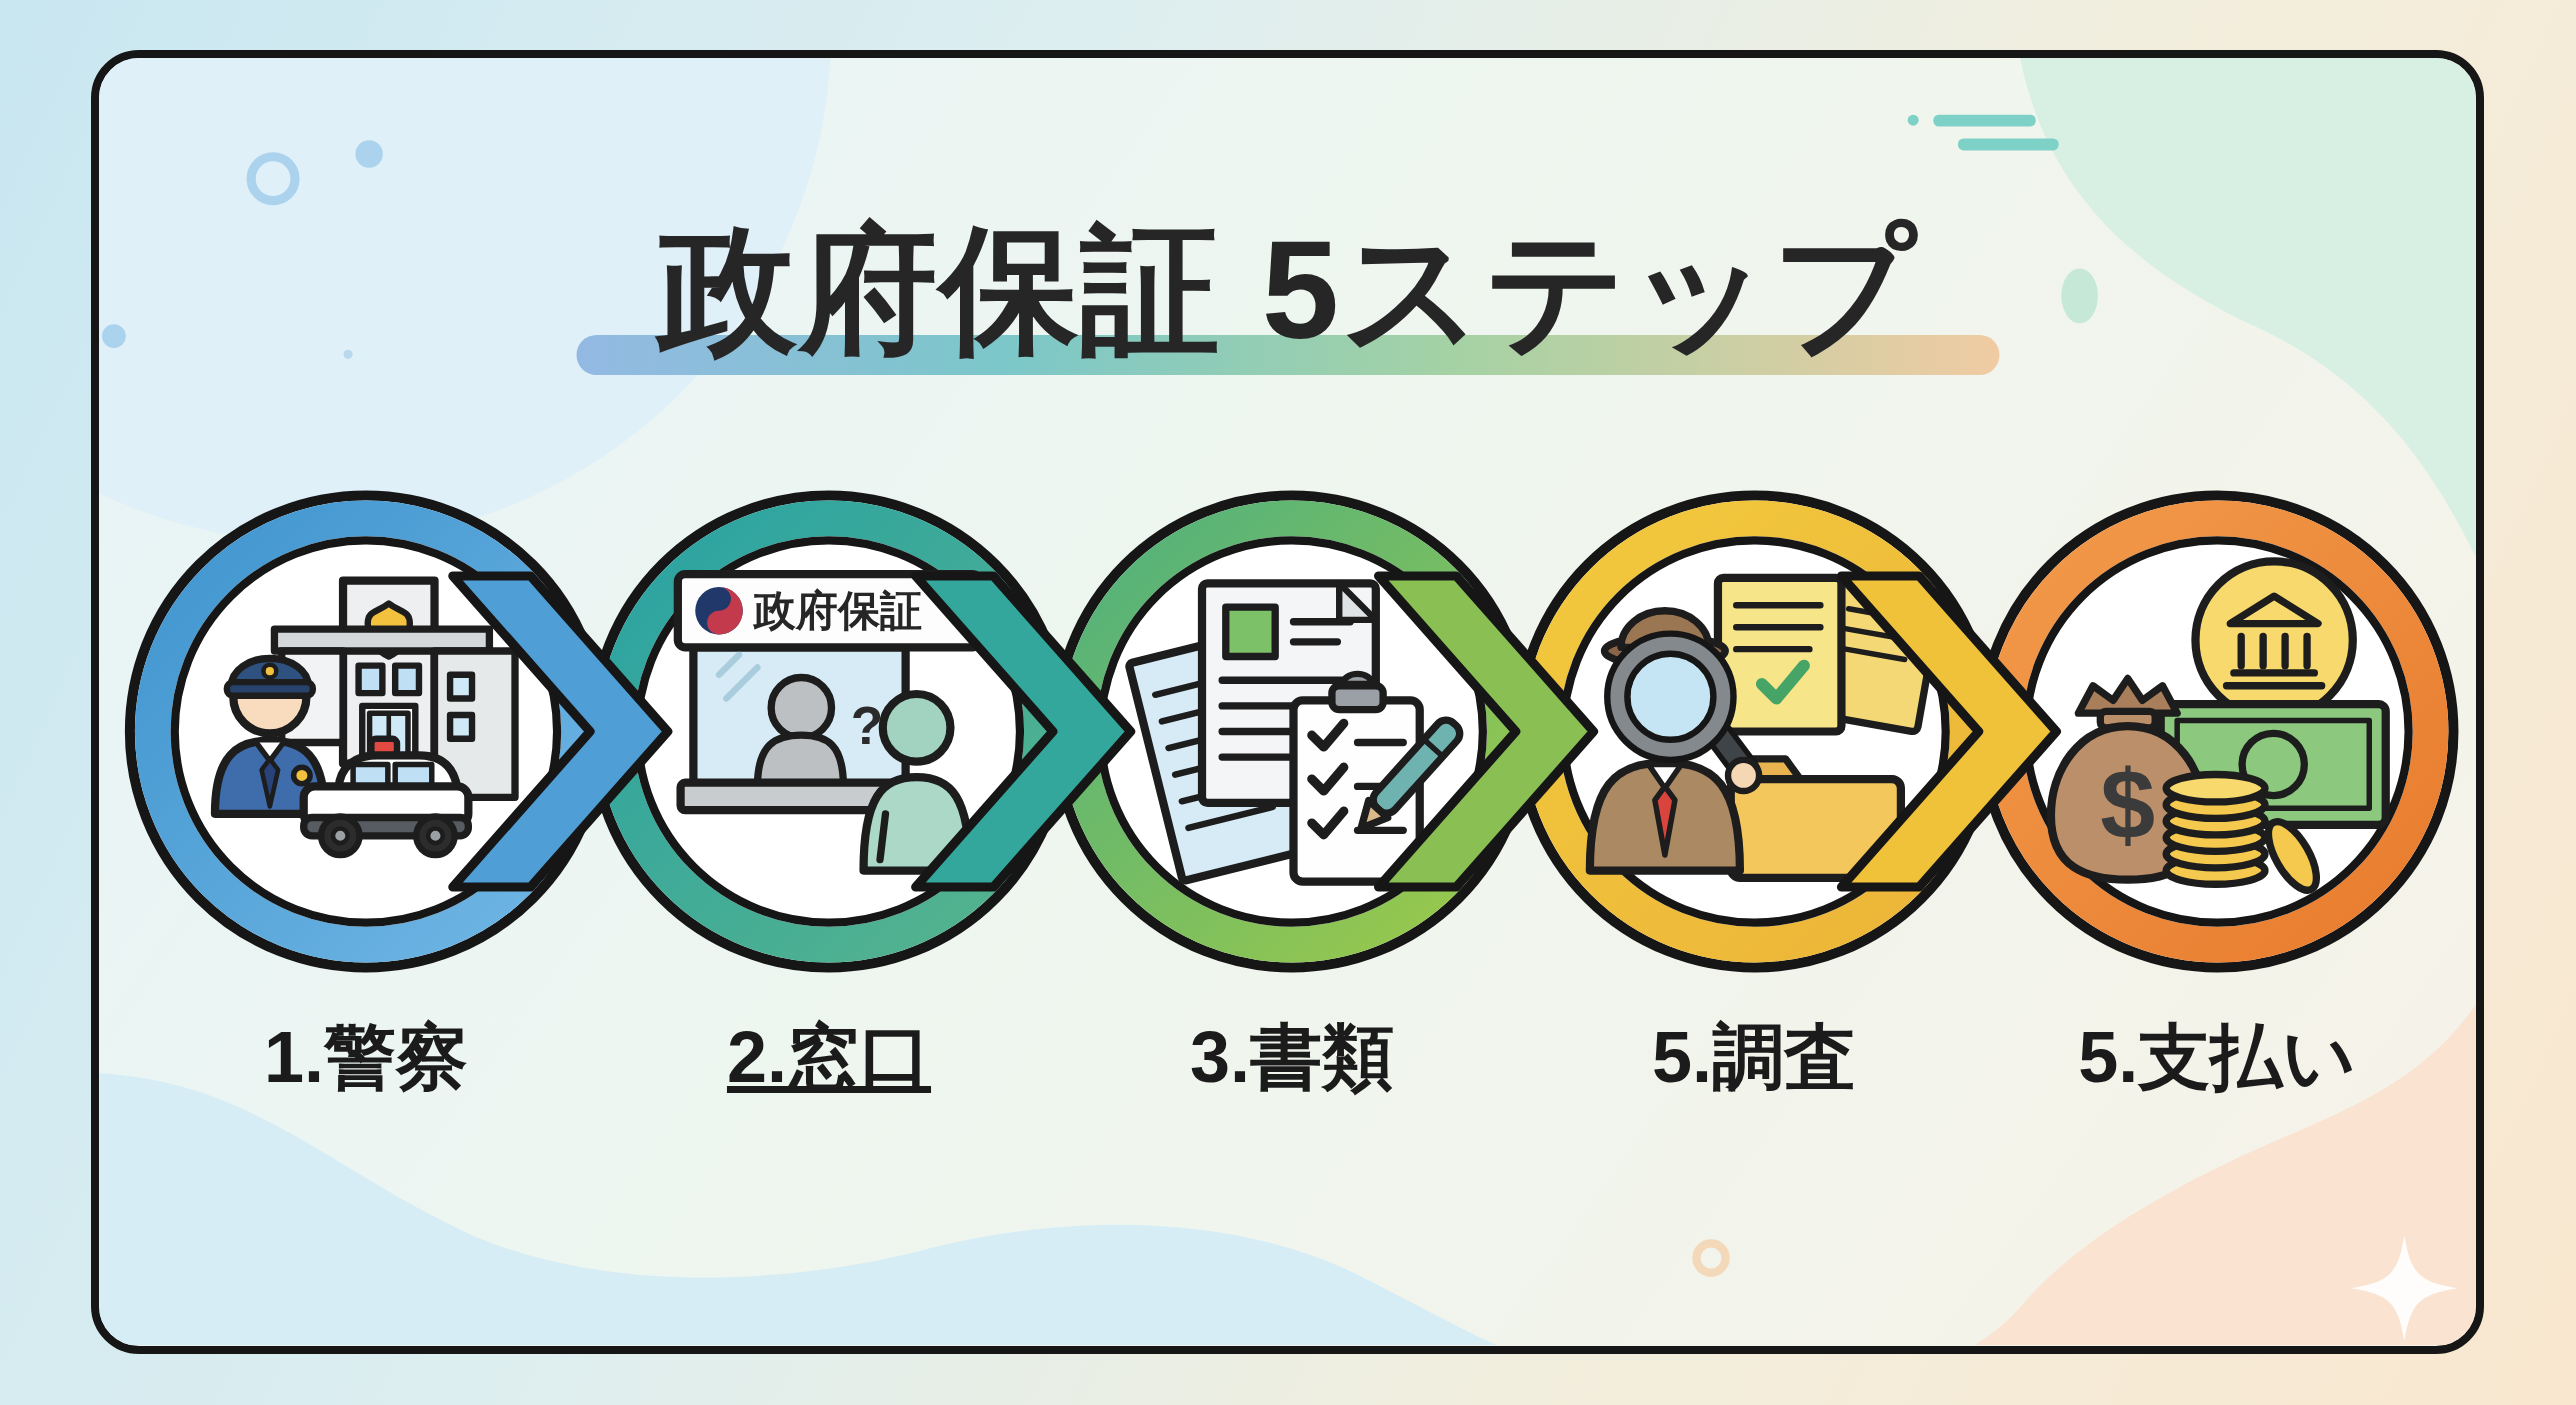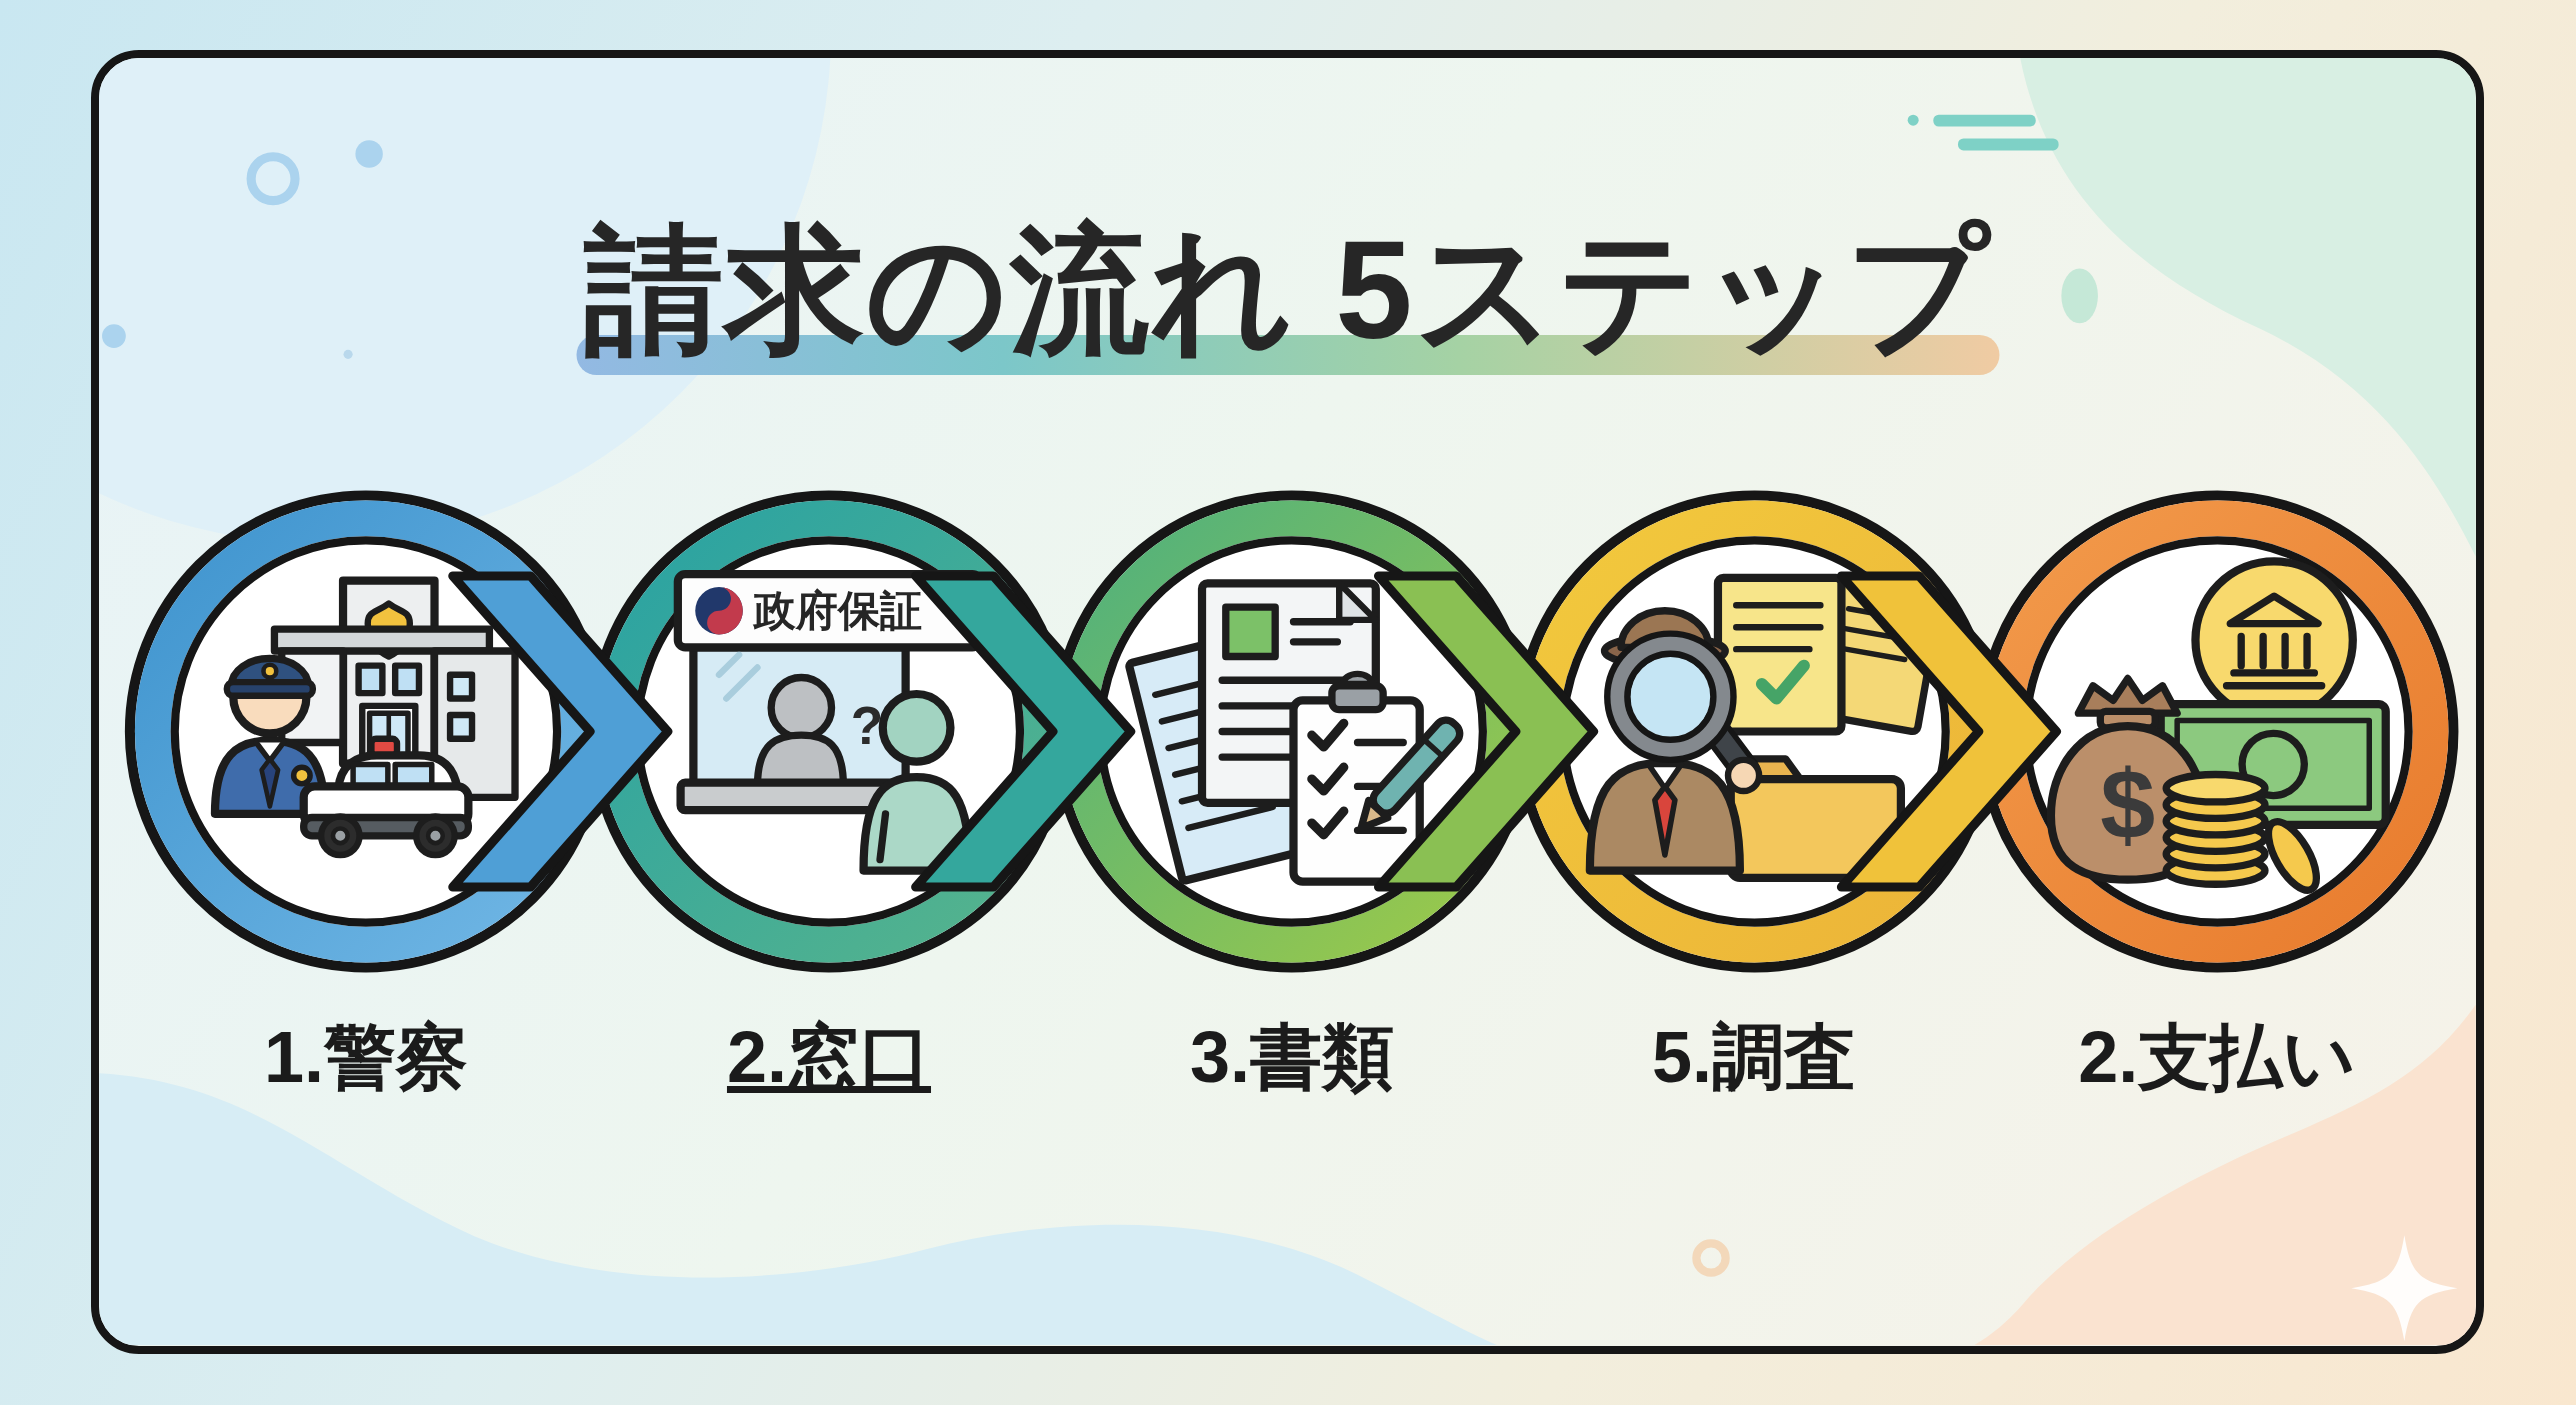--- a/index.html
+++ b/index.html
@@ -66,21 +66,21 @@
       <circle cx="272" cy="324" r="5" fill="#b9d8ec"></circle>
     </g>
     <path fill="#d7edf5" d="M0,1110 C170,1120 250,1215 410,1288 C560,1352 760,1340 905,1302 C1080,1258 1255,1270 1375,1330 C1445,1365 1498,1395 1528,1407 L0,1407 Z"></path>
     <path fill="#fae3d0" d="M2598,1035 C2545,1110 2480,1140 2400,1175 C2280,1225 2165,1290 2105,1360 C2082,1387 2062,1400 2050,1407 L2598,1407 Z"></path>
     <path fill="#ffffff" opacity="0.9" transform="translate(2520,1345)" d="M0,-58 C7,-16 16,-7 58,0 C16,7 7,16 0,58 C-7,16 -16,7 -58,0 C-16,-7 -7,-16 0,-58 Z"></path>
     <circle cx="1762" cy="1312" r="16" fill="none" stroke="#f3d8ba" stroke-width="9"></circle>
   </svg>
 
   <div class="title-wrap">
     <div class="accent-bar"></div>
-    <div class="page-title">請求の流れ 5ステップ</div>
+    <div class="page-title">政府保証 5ステップ</div>
   </div>
 </div>
 
 <svg class="steps-svg" width="2576" height="485" viewBox="0 0 2816 530">
   <defs>
     <linearGradient id="ring1" x1="0%" y1="0%" x2="100%" y2="100%">
       <stop offset="0%" stop-color="#3f94ce"></stop>
       <stop offset="100%" stop-color="#71b7e5"></stop>
     </linearGradient>
     <linearGradient id="ring2" x1="0%" y1="0%" x2="100%" y2="100%">
@@ -258,14 +258,14 @@
   <polygon points="580,95 730,265 580,435 495,435 645,265 495,95" stroke="#161616" stroke-width="10" stroke-linejoin="round" fill="#4f9fd6"></polygon>
   <polygon points="1086,95 1236,265 1086,435 1001,435 1151,265 1001,95" stroke="#161616" stroke-width="10" stroke-linejoin="round" fill="#34a79d"></polygon>
   <polygon points="1592,95 1742,265 1592,435 1507,435 1657,265 1507,95" stroke="#161616" stroke-width="10" stroke-linejoin="round" fill="#8ac053"></polygon>
   <polygon points="2098,95 2248,265 2098,435 2013,435 2163,265 2013,95" stroke="#161616" stroke-width="10" stroke-linejoin="round" fill="#f0c23a"></polygon>
 </svg>
 
 <div class="step-label s1">1.警察</div>
 <div class="step-label s2">2.窓口</div>
 <div class="step-label s3">3.書類</div>
 <div class="step-label s4">5.調査</div>
-<div class="step-label s5">2.支払い</div>
+<div class="step-label s5">5.支払い</div>
 
 
 </body></html>

